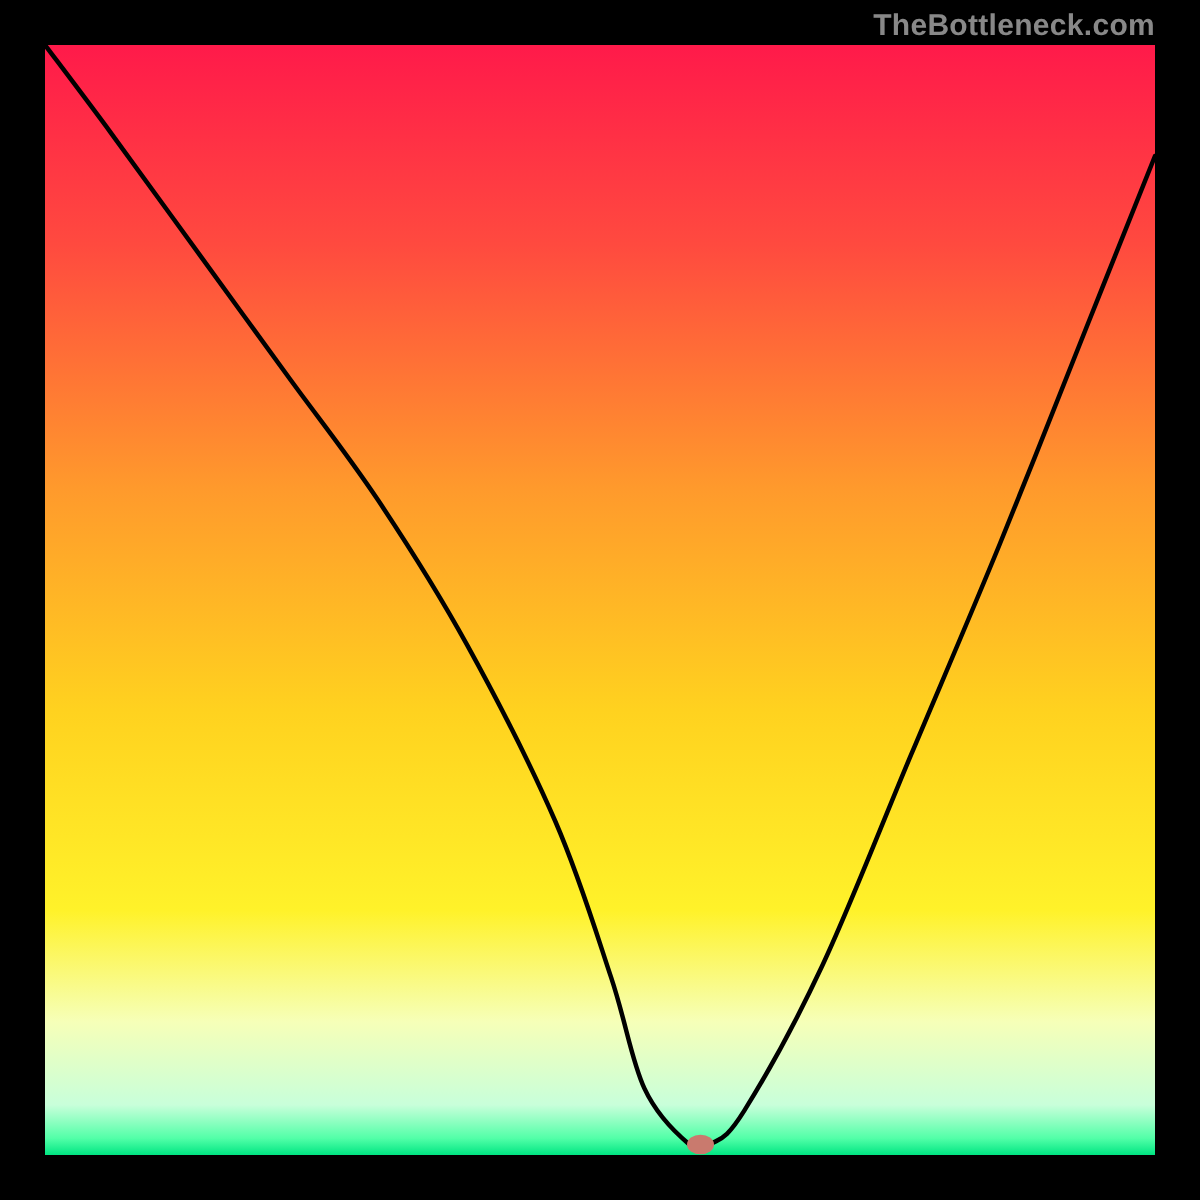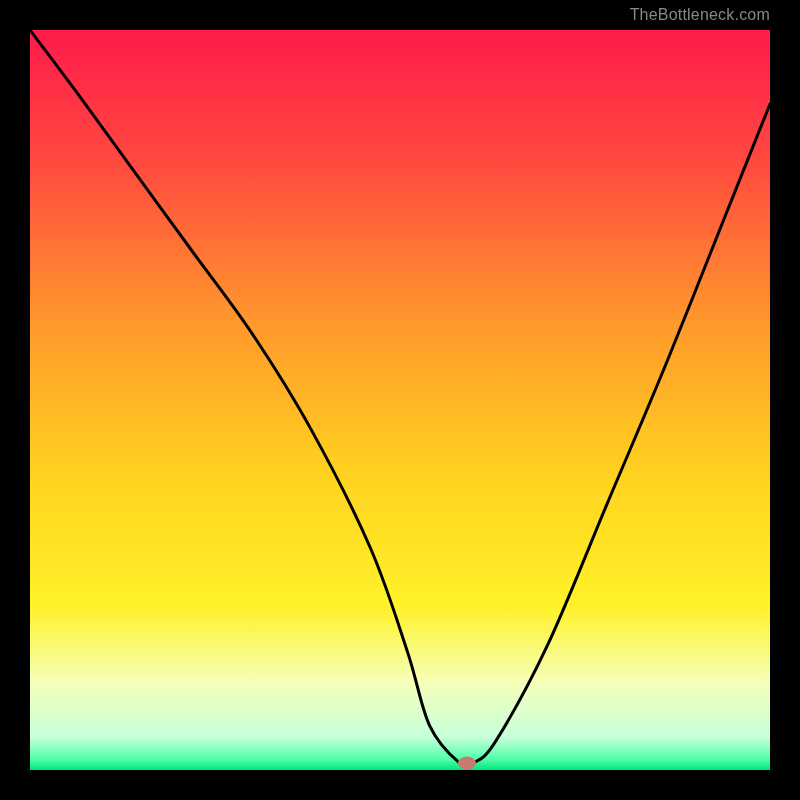--- a/index.html
+++ b/index.html
@@ -32,22 +32,22 @@
     top: 0;
     left: 0;
     width: 100%;
     height: 100%;
   }
   .watermark {
     position: absolute;
     top: 6px;
     right: 30px;
     color: #888;
-    font-size: 16px;
-    font-weight: 400;
+    font-size: 20px;
+    font-weight: 700;
     letter-spacing: 0.2px;
   }
   .curve-svg {
     position: absolute;
     top: 0;
     left: 0;
     width: 100%;
     height: 100%;
   }
   .marker {

